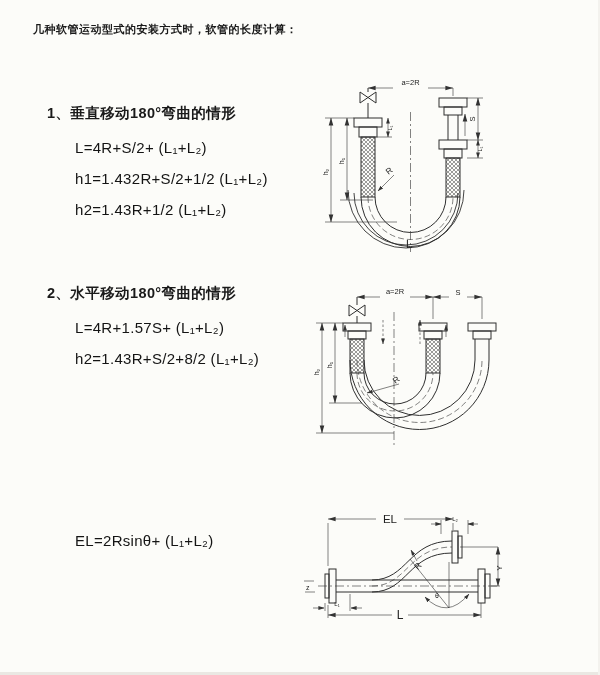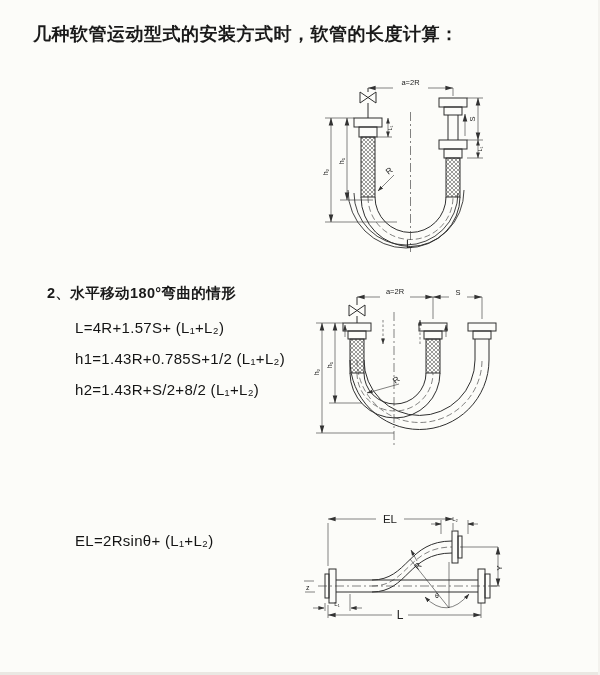--- a/index.html
+++ b/index.html
@@ -5,47 +5,54 @@
   html,body{margin:0;padding:0;}
   body{
     width:600px;height:675px;position:relative;overflow:hidden;
     background:#fcfcf9;
     font-family:"Liberation Sans","DejaVu Sans",sans-serif;
     color:#1c1c1c;
   }
   .page{position:absolute;inset:0;}
   .title{
     position:absolute;left:33px;top:22px;
-    font-size:18px;font-weight:700;letter-spacing:0.5px;color:#1a1a1a;
+    font-size:11px;font-weight:700;letter-spacing:0.5px;color:#1a1a1a;
   }
   .sec{position:absolute;left:47px;width:280px;}
   .sec-h{font-size:14.5px;font-weight:700;letter-spacing:0.4px;color:#1a1a1a;}
   .formulas{margin:9px 0 0 28px;}
   .formula{
     height:31px;line-height:31px;font-size:15px;font-weight:400;
     letter-spacing:0.3px;color:#141414;white-space:nowrap;
   }
   svg{position:absolute;left:0;top:0;}
   svg text{font-family:"Liberation Sans","DejaVu Sans",sans-serif;fill:#222;}
   .edge-b{position:absolute;left:0;right:0;bottom:0;height:3px;background:#eae8e3;}
   .edge-r{position:absolute;top:0;bottom:0;right:0;width:2px;background:#f3f2ee;}
 </style>
 </head>
 <body>
 
 <div class="page">
 
   <div class="title">几种软管运动型式的安装方式时，软管的长度计算：</div>
 
+  <section class="sec" style="top:104px">
+    <div class="sec-h">1、垂直移动180°弯曲的情形</div>
+    <div class="formulas">
+      <div class="formula">L=4R+S/2+ (L₁+L₂)</div>
+      <div class="formula">h1=1.432R+S/2+1/2 (L₁+L₂)</div>
+      <div class="formula">h2=1.43R+1/2 (L₁+L₂)</div>
+    </div>
+  </section>
 
   <section class="sec" style="top:284px">
     <div class="sec-h">2、水平移动180°弯曲的情形</div>
     <div class="formulas">
       <div class="formula">L=4R+1.57S+ (L₁+L₂)</div>
-      <div class="formula">h1=1.43R+0.785S+1/2 (L₁+L₂)</div>
       <div class="formula">h2=1.43R+S/2+8/2 (L₁+L₂)</div>
     </div>
   </section>
 
   <section class="sec" style="top:516px">
     <div class="formulas">
       <div class="formula">EL=2Rsinθ+ (L₁+L₂)</div>
     </div>
   </section>
 

